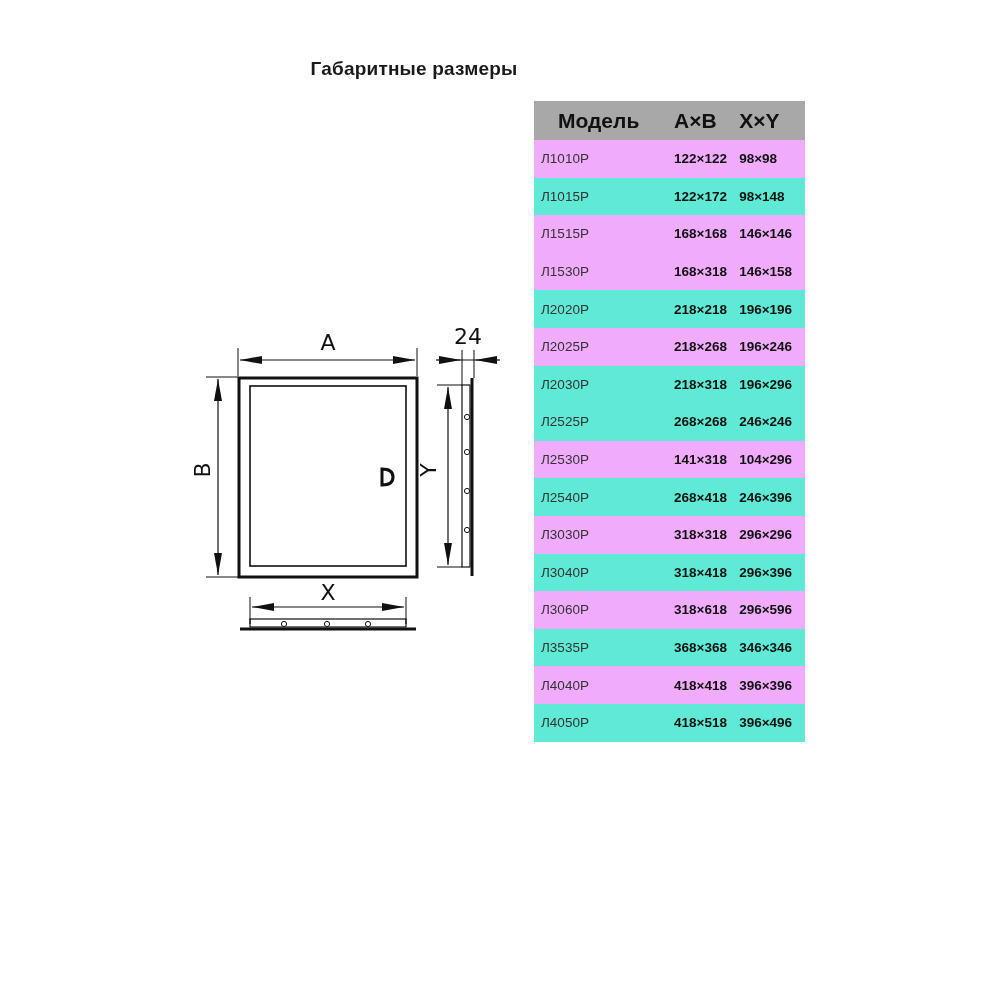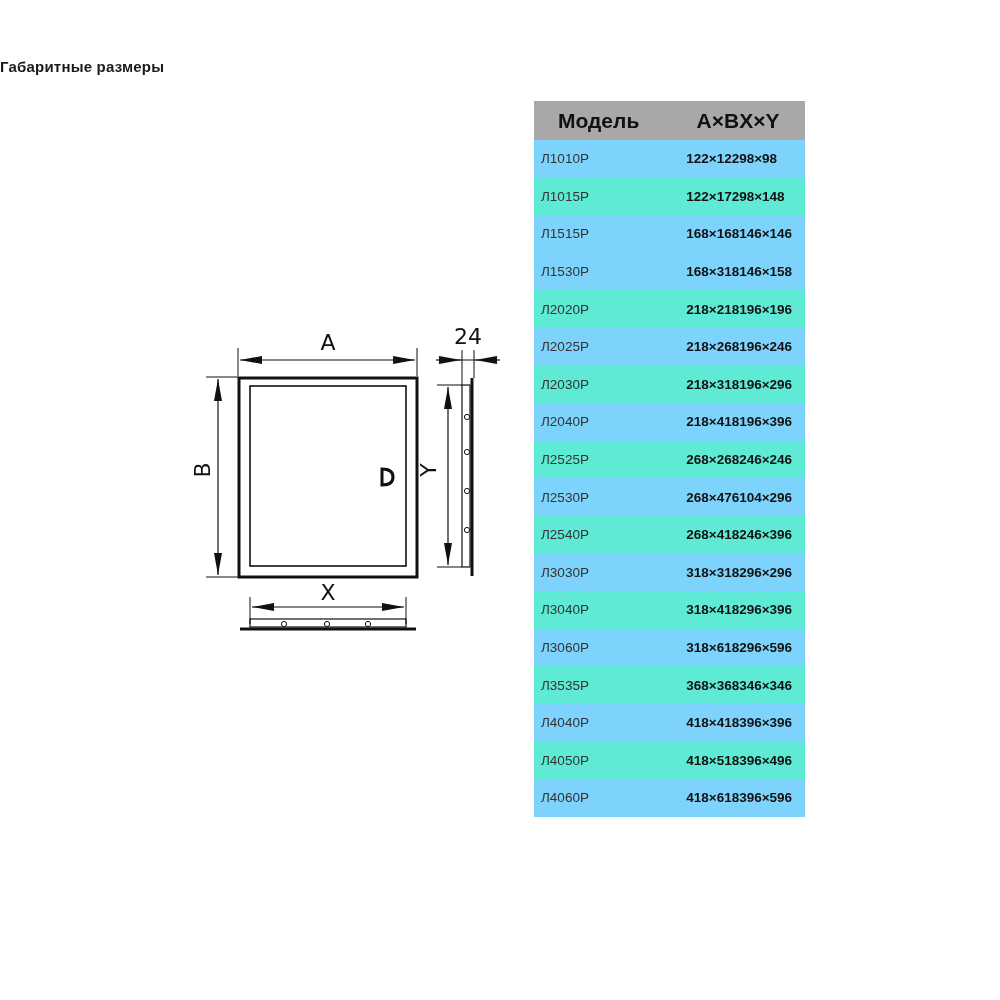--- a/index.html
+++ b/index.html
@@ -1,28 +1,28 @@
 <!DOCTYPE html>
 <html><head>
 <meta charset="utf-8">
 <style>
   html, body { margin: 0; padding: 0; background: #ffffff; }
   body { width: 1000px; height: 1000px; position: relative; overflow: hidden;
          font-family: "Liberation Sans", "DejaVu Sans", sans-serif; color: #1a1a1a; }
-  .title { position: absolute; left: 0; width: 828px; top: 58px; 
-           font-size: 15px; font-weight: bold; color: #1a1a1a; letter-spacing: 0.2px; }
+  .title { position: absolute; left: 0; width: 828px; top: 58px; text-align: center;
+           font-size: 19px; font-weight: bold; color: #1a1a1a; letter-spacing: 0.2px; }
   .diagram { position: absolute; left: 0; top: 0; width: 1000px; height: 1000px; }
   .table { position: absolute; left: 534px; top: 101px; width: 271px; border-collapse: collapse; }
   .table .hdr { background: #a8a8a8; height: 39px; }
   .table .hdr th { font-size: 21px; font-weight: bold; color: #111; padding: 0; }
   .table td { height: 37.6px; padding: 0; font-size: 13.5px; }
-  .table tr.shaded { background: #7dd3fc; margin-left: 42px; }
+  .table tr.shaded { background: #f0abfc; margin-left: 42px; }
   .table tr.plain { background: #5eead4; }
   .c-model { width: 130px; text-align: left; padding-left: 7px !important; color: #333; font-weight: normal; }
-  .c-ab { width: 70px; text-align: right; font-weight: bold; color: #111; }
+  .c-ab { width: 70px; text-align: left; font-weight: bold; color: #111; }
   .c-xy { width: 71px; text-align: left; font-weight: bold; color: #111; }
   th.c-model { padding-left: 24px !important; color: #111; }
   svg text { font-family: "DejaVu Sans", "Liberation Sans", sans-serif; fill: #111; }
 </style>
 </head>
 <body>
 
 <div class="title">Габаритные размеры</div>
 
 <svg class="diagram" width="1000" height="1000" viewBox="0 0 1000 1000" xmlns="http://www.w3.org/2000/svg">
@@ -131,33 +131,28 @@
       <tr class="shaded">
         <td class="c-model">Л2025Р</td>
         <td class="c-ab">218×268</td>
         <td class="c-xy">196×246</td>
       </tr>
       <tr class="plain">
         <td class="c-model">Л2030Р</td>
         <td class="c-ab">218×318</td>
         <td class="c-xy">196×296</td>
       </tr>
-      <tr class="shaded">
-        <td class="c-model">Л2040Р</td>
-        <td class="c-ab">218×418</td>
-        <td class="c-xy">196×396</td>
-      </tr>
       <tr class="plain">
         <td class="c-model">Л2525Р</td>
         <td class="c-ab">268×268</td>
         <td class="c-xy">246×246</td>
       </tr>
       <tr class="shaded">
         <td class="c-model">Л2530Р</td>
-        <td class="c-ab">268×476</td>
+        <td class="c-ab">141×318</td>
         <td class="c-xy">104×296</td>
       </tr>
       <tr class="plain">
         <td class="c-model">Л2540Р</td>
         <td class="c-ab">268×418</td>
         <td class="c-xy">246×396</td>
       </tr>
       <tr class="shaded">
         <td class="c-model">Л3030Р</td>
         <td class="c-ab">318×318</td>
@@ -181,19 +176,14 @@
       <tr class="shaded">
         <td class="c-model">Л4040Р</td>
         <td class="c-ab">418×418</td>
         <td class="c-xy">396×396</td>
       </tr>
       <tr class="plain">
         <td class="c-model">Л4050Р</td>
         <td class="c-ab">418×518</td>
         <td class="c-xy">396×496</td>
       </tr>
-      <tr class="shaded">
-        <td class="c-model">Л4060Р</td>
-        <td class="c-ab">418×618</td>
-        <td class="c-xy">396×596</td>
-      </tr>
     </tbody>
 </table>
 
 </body></html>

